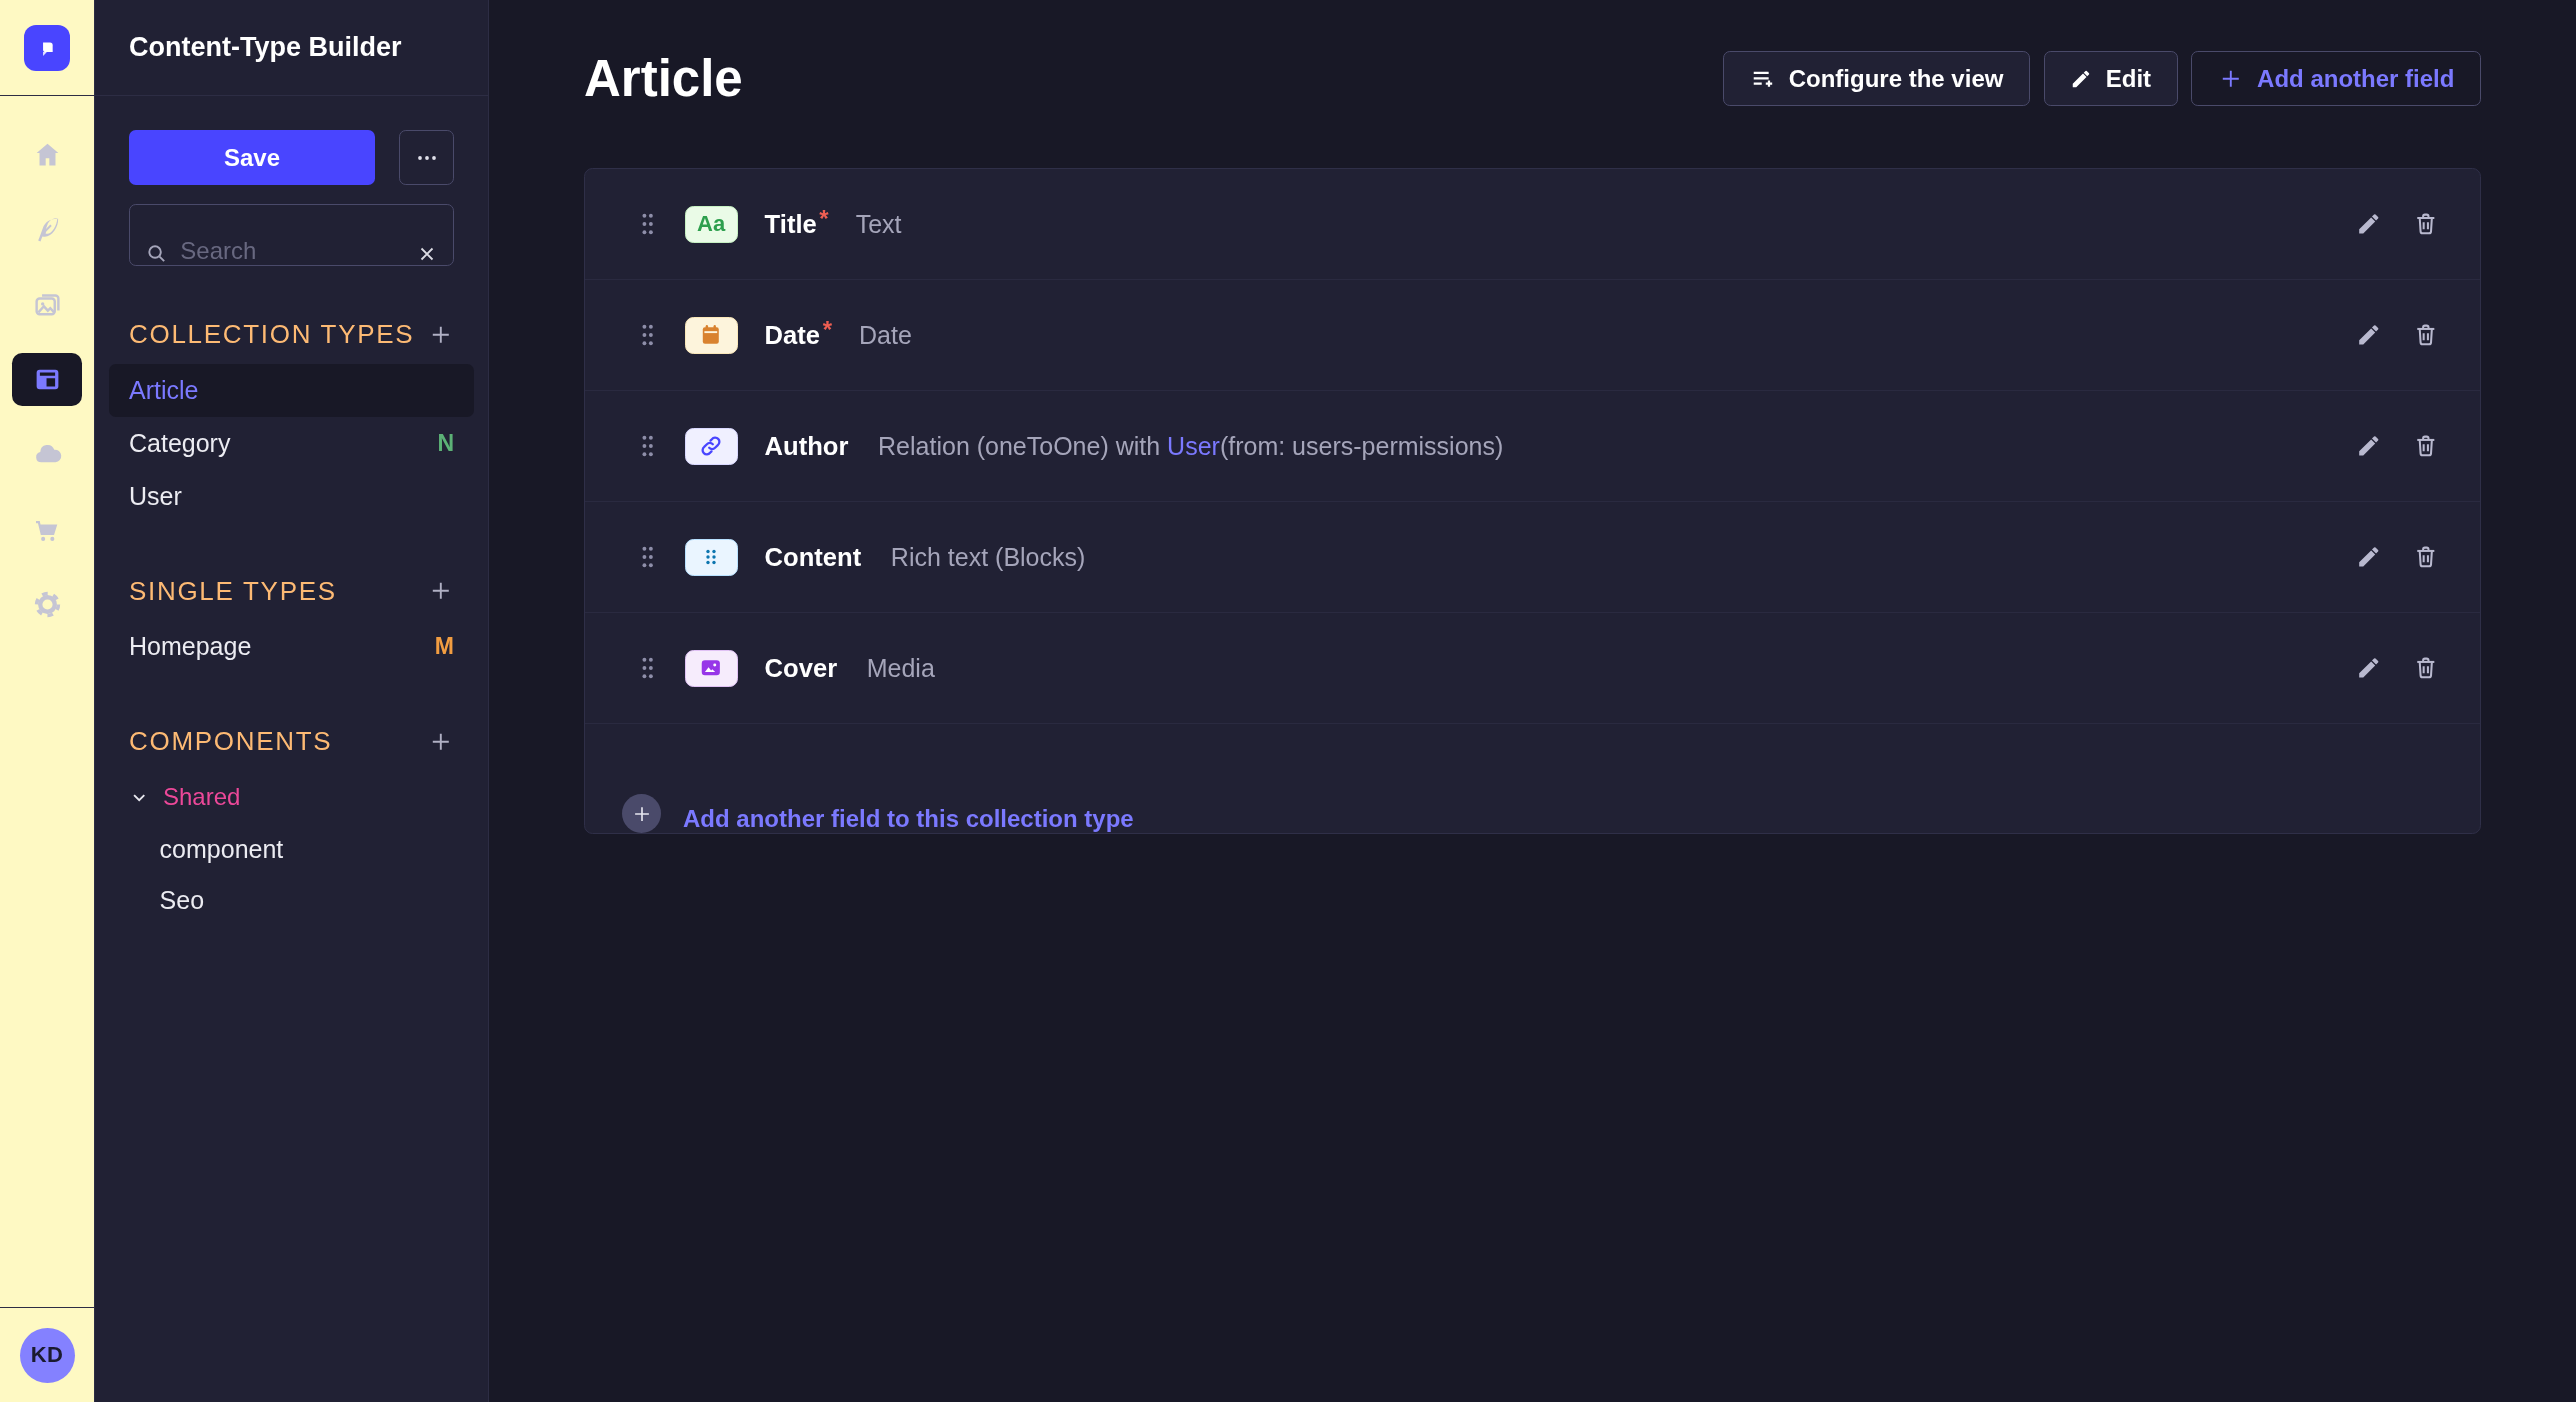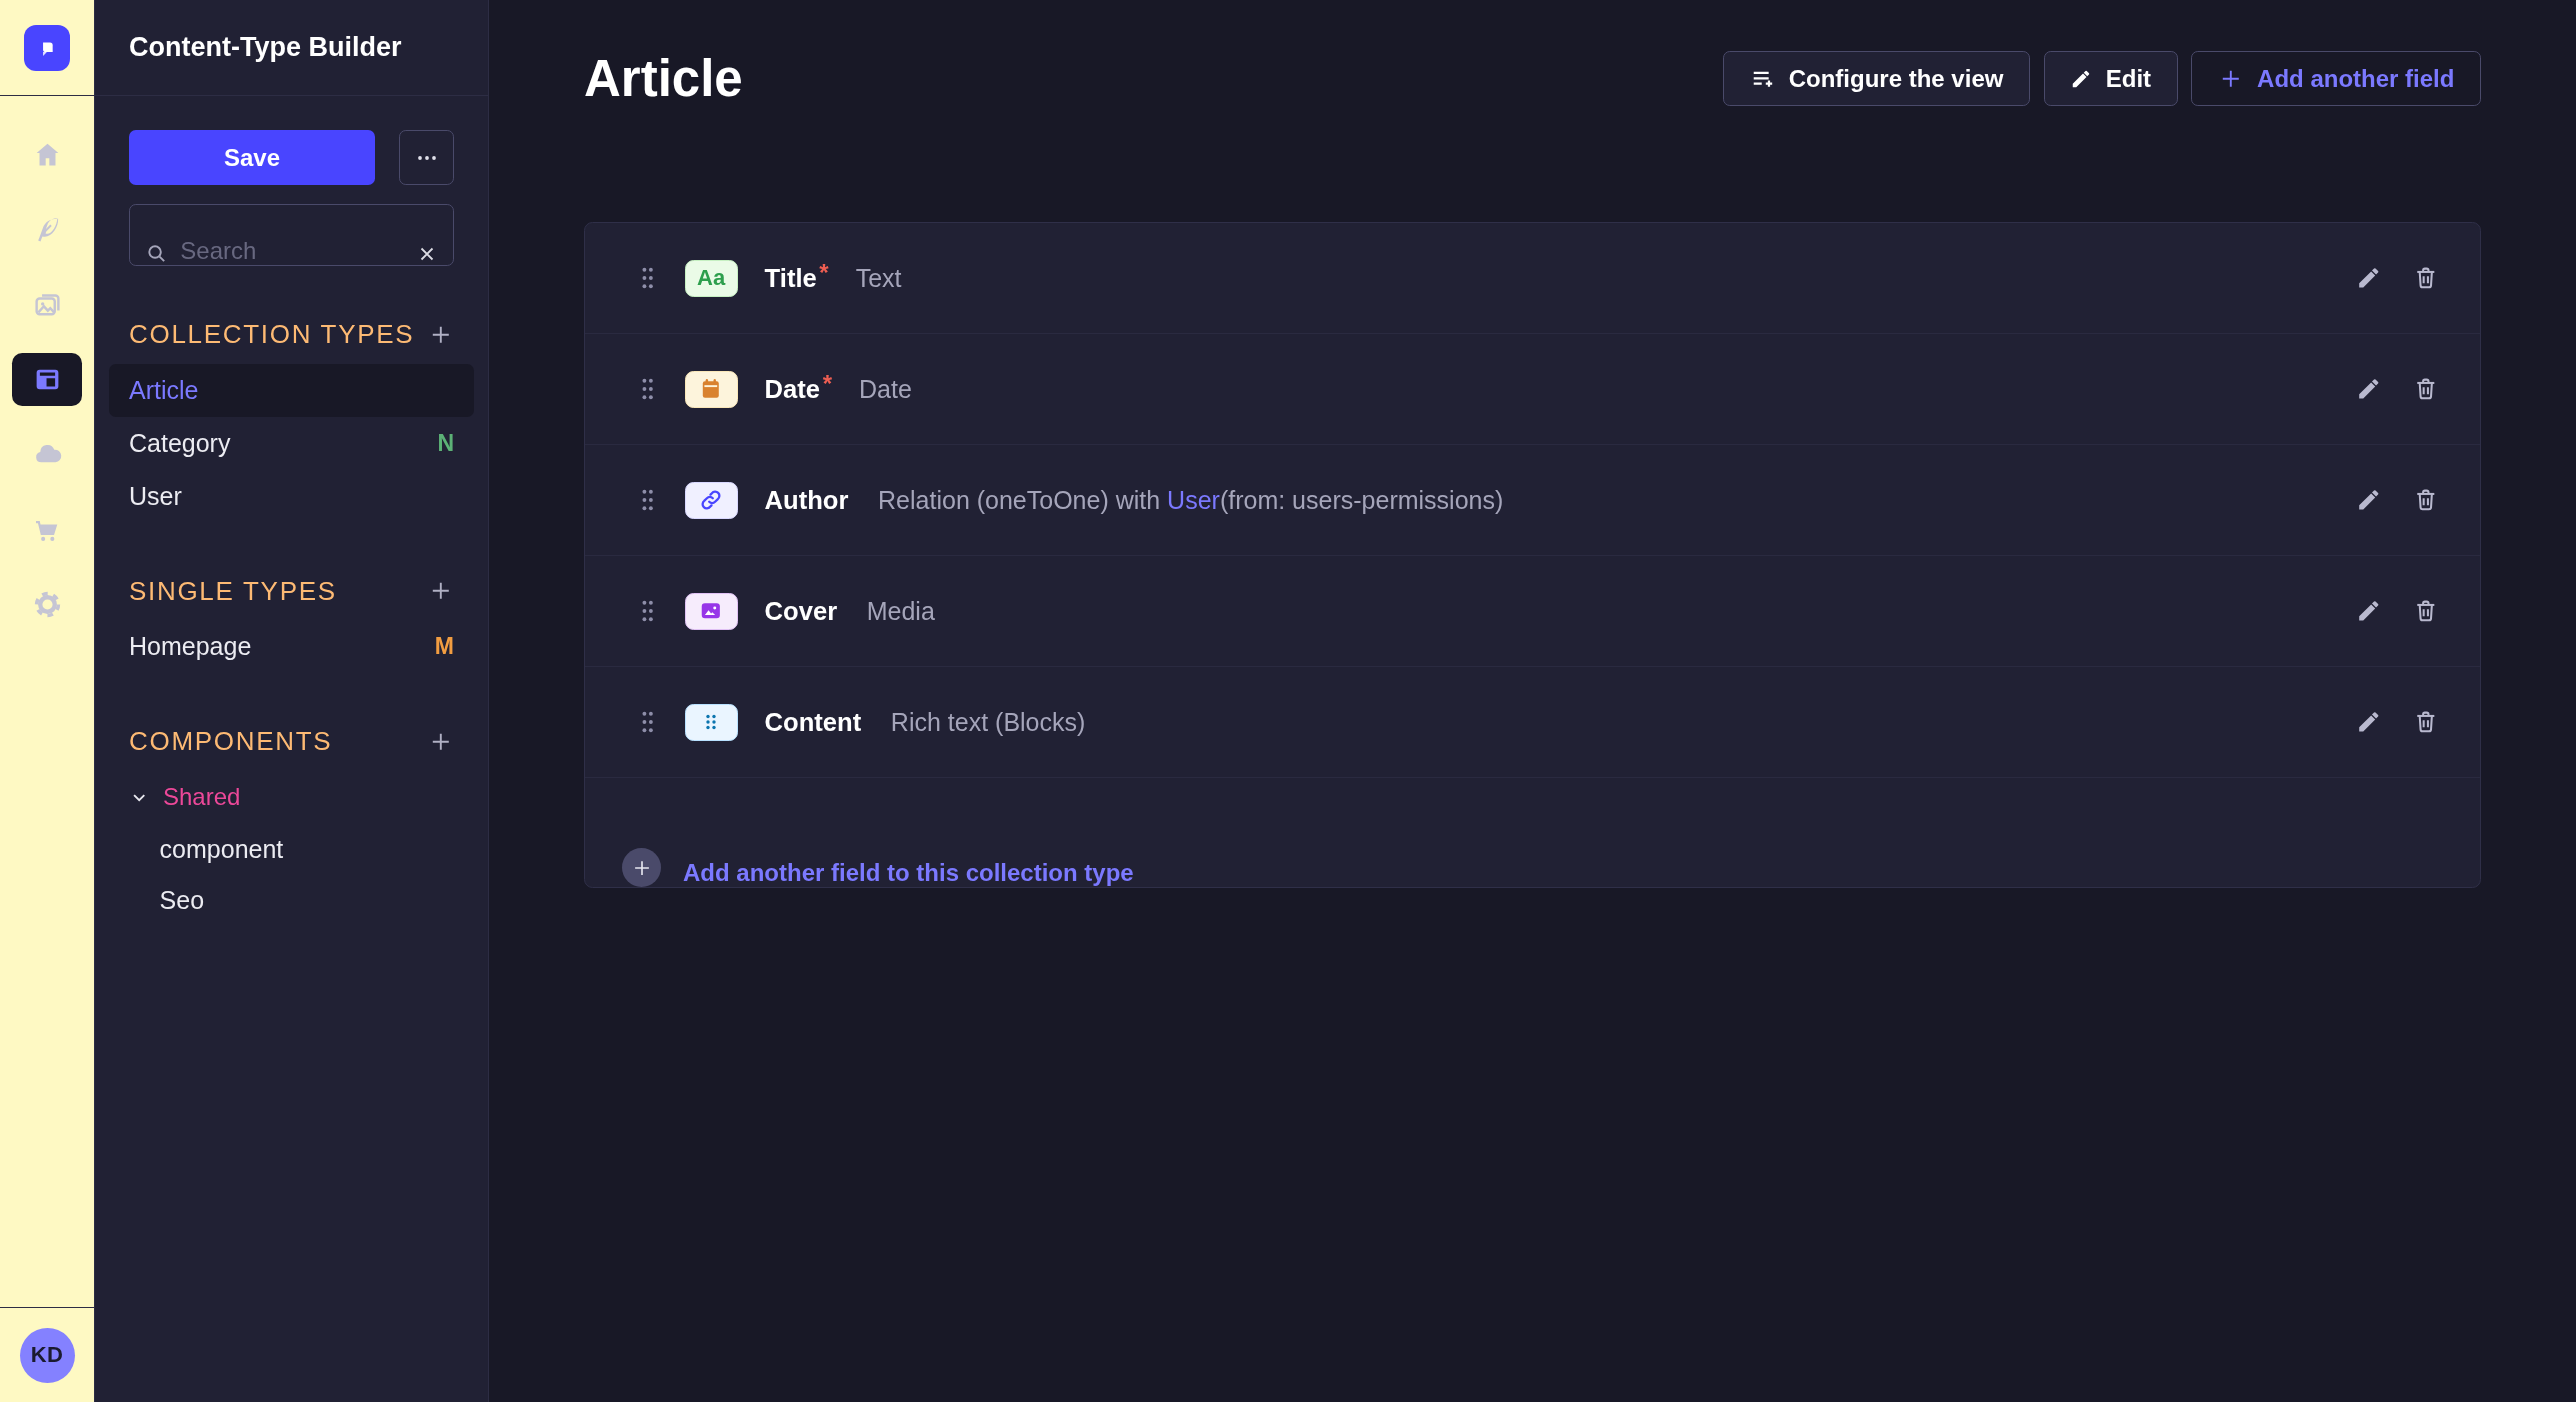--- a/index.html
+++ b/index.html
@@ -49,21 +49,21 @@
 
   
   .main { flex:1; padding:0 95px; background:#181826; }
   .main-header { margin-top:49px; display:flex; align-items:center; }
   .page-title { font-size:51px; font-weight:700; color:#ffffff; }
   .actions { margin-left:auto; display:flex; align-items:center; gap:13.6px; }
   .action-btn { height:55px; border-radius:6.8px; border:0.9px solid #4a4a6a; background:#212134; color:#ffffff; padding:0 25.6px; display:flex; align-items:center; gap:13.6px; font-size:24px; font-weight:600; font-family:inherit; cursor:pointer; }
   .action-btn svg { flex:0 0 auto; }
   .action-btn.add { background:transparent; color:#7b79ff; }
 
-  .card { margin-top:114px; background:#212134; border:0.9px solid #2f2f48; border-radius:8.5px; overflow:hidden; }
+  .card { margin-top:60px; background:#212134; border:0.9px solid #2f2f48; border-radius:8.5px; overflow:hidden; }
   .field-row { height:111px; display:flex; align-items:center; padding:0 41px 0 55px; border-bottom:0.9px solid #2a2a40; }
   .drag-handle { width:19px; height:27px; margin-right:25.6px; display:flex; align-items:center; color:#8e8ea9; cursor:grab; background:none; border:none; }
   .icon-box { width:53px; height:37px; border-radius:8.5px; margin-right:27px; display:flex; align-items:center; justify-content:center; flex:0 0 53px; }
   .icon-text     { background:#eafbe7; border:0.9px solid #c6f0c2; color:#2d9f4d; font-size:22px; font-weight:700; }
   .icon-date     { background:#fdf4dc; border:0.9px solid #fae7b9; }
   .icon-relation { background:#f0f0ff; border:0.9px solid #d9d8ff; color:#4945ff; }
   .icon-blocks   { background:#eaf5ff; border:0.9px solid #b8e1ff; }
   .icon-media    { background:#f6ecfc; border:0.9px solid #e0c1f4; }
   .field-name { font-size:25.6px; font-weight:700; color:#ffffff; }
   .req { color:#ee5e52; font-size:24px; font-weight:700; margin-left:2.6px; position:relative; top:-5.1px; }
@@ -376,30 +376,33 @@
         <button class="drag-handle">
           <svg width="15.3" height="24" viewBox="0 0 16 26" fill="currentColor">
               <circle cx="4.5" cy="4" r="2.1"></circle>
               <circle cx="11.5" cy="4" r="2.1"></circle>
               <circle cx="4.5" cy="13" r="2.1"></circle>
               <circle cx="11.5" cy="13" r="2.1"></circle>
               <circle cx="4.5" cy="22" r="2.1"></circle>
               <circle cx="11.5" cy="22" r="2.1"></circle>
             </svg>
         </button>
-        <div class="icon-box icon-media">
-          <svg width="25.6" height="25.6" viewBox="0 0 24 24">
-              <rect x="3.5" y="5" width="17" height="14" rx="3" fill="#9736e8"></rect>
-              <path d="M6.5 16l3.4-4.4 2.4 3 1.1-1.3 2.7 2.7z" fill="#fff"></path>
-              <circle cx="15.7" cy="9.3" r="1.4" fill="#fff"></circle>
-            </svg>
-        </div>
-        <span class="field-name">Cover</span>
+        <div class="icon-box icon-blocks">
+          <svg width="24" height="24" viewBox="0 0 24 24" fill="#0c75af">
+              <circle cx="9" cy="6.5" r="1.7"></circle>
+              <circle cx="15" cy="6.5" r="1.7"></circle>
+              <circle cx="9" cy="12" r="1.7"></circle>
+              <circle cx="15" cy="12" r="1.7"></circle>
+              <circle cx="9" cy="17.5" r="1.7"></circle>
+              <circle cx="15" cy="17.5" r="1.7"></circle>
+            </svg>
+        </div>
+        <span class="field-name">Content</span>
         <span class="req"></span>
-        <span class="field-type">Media</span>
+        <span class="field-type">Rich text (Blocks)</span>
         <div class="row-actions">
           <button class="row-icon-btn">
               <svg width="25.6" height="25.6" viewBox="0 0 24 24" fill="currentColor">
                 <path d="M3 17.2V21h3.8L18 9.9l-3.8-3.8zM20.7 7.1a1 1 0 0 0 0-1.4l-2.4-2.4a1 1 0 0 0-1.4 0l-1.9 1.9 3.8 3.8z"></path>
               </svg>
             </button>
           <button class="row-icon-btn">
               <svg width="25.6" height="25.6" viewBox="0 0 24 24" fill="none" stroke="currentColor" stroke-width="1.9">
                 <path d="M4 6.5h16"></path>
                 <path d="M9.5 6.5V5a1.6 1.6 0 0 1 1.6-1.6h1.8A1.6 1.6 0 0 1 14.5 5v1.5"></path>
@@ -414,33 +417,30 @@
         <button class="drag-handle">
           <svg width="15.3" height="24" viewBox="0 0 16 26" fill="currentColor">
               <circle cx="4.5" cy="4" r="2.1"></circle>
               <circle cx="11.5" cy="4" r="2.1"></circle>
               <circle cx="4.5" cy="13" r="2.1"></circle>
               <circle cx="11.5" cy="13" r="2.1"></circle>
               <circle cx="4.5" cy="22" r="2.1"></circle>
               <circle cx="11.5" cy="22" r="2.1"></circle>
             </svg>
         </button>
-        <div class="icon-box icon-blocks">
-          <svg width="24" height="24" viewBox="0 0 24 24" fill="#0c75af">
-              <circle cx="9" cy="6.5" r="1.7"></circle>
-              <circle cx="15" cy="6.5" r="1.7"></circle>
-              <circle cx="9" cy="12" r="1.7"></circle>
-              <circle cx="15" cy="12" r="1.7"></circle>
-              <circle cx="9" cy="17.5" r="1.7"></circle>
-              <circle cx="15" cy="17.5" r="1.7"></circle>
-            </svg>
-        </div>
-        <span class="field-name">Content</span>
+        <div class="icon-box icon-media">
+          <svg width="25.6" height="25.6" viewBox="0 0 24 24">
+              <rect x="3.5" y="5" width="17" height="14" rx="3" fill="#9736e8"></rect>
+              <path d="M6.5 16l3.4-4.4 2.4 3 1.1-1.3 2.7 2.7z" fill="#fff"></path>
+              <circle cx="15.7" cy="9.3" r="1.4" fill="#fff"></circle>
+            </svg>
+        </div>
+        <span class="field-name">Cover</span>
         <span class="req"></span>
-        <span class="field-type">Rich text (Blocks)</span>
+        <span class="field-type">Media</span>
         <div class="row-actions">
           <button class="row-icon-btn">
               <svg width="25.6" height="25.6" viewBox="0 0 24 24" fill="currentColor">
                 <path d="M3 17.2V21h3.8L18 9.9l-3.8-3.8zM20.7 7.1a1 1 0 0 0 0-1.4l-2.4-2.4a1 1 0 0 0-1.4 0l-1.9 1.9 3.8 3.8z"></path>
               </svg>
             </button>
           <button class="row-icon-btn">
               <svg width="25.6" height="25.6" viewBox="0 0 24 24" fill="none" stroke="currentColor" stroke-width="1.9">
                 <path d="M4 6.5h16"></path>
                 <path d="M9.5 6.5V5a1.6 1.6 0 0 1 1.6-1.6h1.8A1.6 1.6 0 0 1 14.5 5v1.5"></path>

